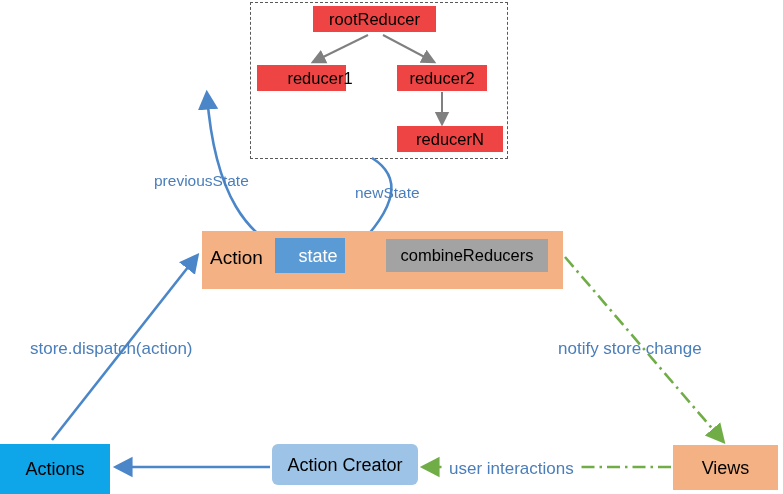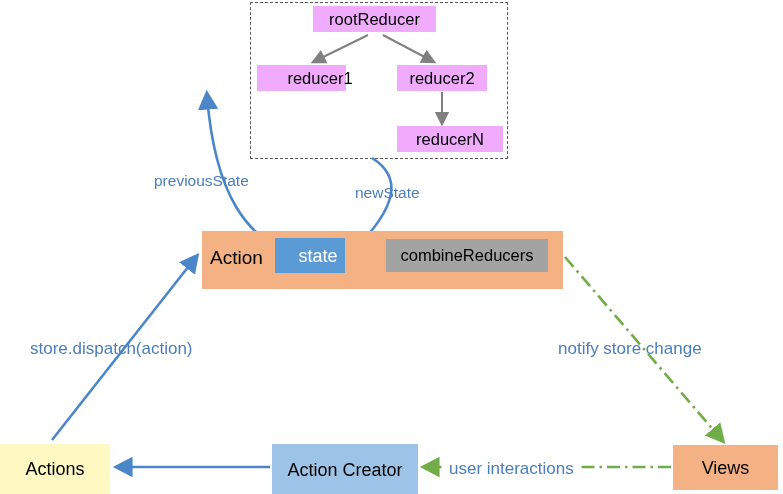--- a/index.html
+++ b/index.html
@@ -3,26 +3,26 @@
 <meta charset="utf-8">
 <style>
   html,body{margin:0;padding:0;background:#ffffff;}
   body{width:783px;height:494px;overflow:hidden;
        font-family:"Liberation Sans","DejaVu Sans",sans-serif;}
   #stage{position:relative;width:783px;height:494px;background:#fff;}
   svg.layer{position:absolute;left:0;top:0;width:783px;height:494px;}
   .node{position:absolute;display:flex;align-items:center;justify-content:center;
         box-sizing:border-box;line-height:1;}
   .node span{display:block;white-space:nowrap;}
-  .gray-box{background:#f0abfc;color:#000;font-size:16.5px;}
+  .gray-box{background:#ef4444;color:#000;font-size:16.5px;}
   .store-box{background:#f4b183;}
   .state-box{background:#5b9bd5;color:#ffffff;font-size:18px;}
   .combine-box{background:#a3a3a3;color:#000;font-size:16.5px;}
   .store-label{position:absolute;color:#000;font-size:19px;}
-  .actions-box{background:#fef9c3;color:#000;font-size:18px;}
+  .actions-box{background:#0ea5e9;color:#000;font-size:18px;}
   .creator-box{background:#9dc3e6;color:#000;font-size:18px;}
   .views-box{background:#f4b183;color:#000;font-size:18px;}
   .dashed-group{position:absolute;border:1.6px dashed #595959;box-sizing:border-box;}
   .edge-label{position:absolute;color:#4a7ebb;font-size:15.5px;white-space:nowrap;
               line-height:1;background:transparent;}
   .edge-label.big{font-size:17px;}
 </style>
 </head>
 <body>
 
@@ -87,21 +87,21 @@
   </div>
 
   <div class="node combine-box" style="left:386px;top:239px;width:162px;height:33px;">
     <span>combineReducers</span>
   </div>
 
   <div class="node actions-box" style="left:0px;top:444px;width:110px;height:50px;">
     <span>Actions</span>
   </div>
 
-  <div class="node creator-box" style="left:272px;top:444px;width:146px;height:51px;">
+  <div class="node creator-box" style="left:272px;top:444px;width:146px;height:41px;border-radius:6px;">
     <span>Action Creator</span>
   </div>
 
   <div class="node views-box" style="left:673px;top:445px;width:105px;height:45px;">
     <span>Views</span>
   </div>
 
   <div class="edge-label" style="left:154px;top:173px;">previousState</div>
 
   <div class="edge-label" style="left:355px;top:185px;">newState</div>

